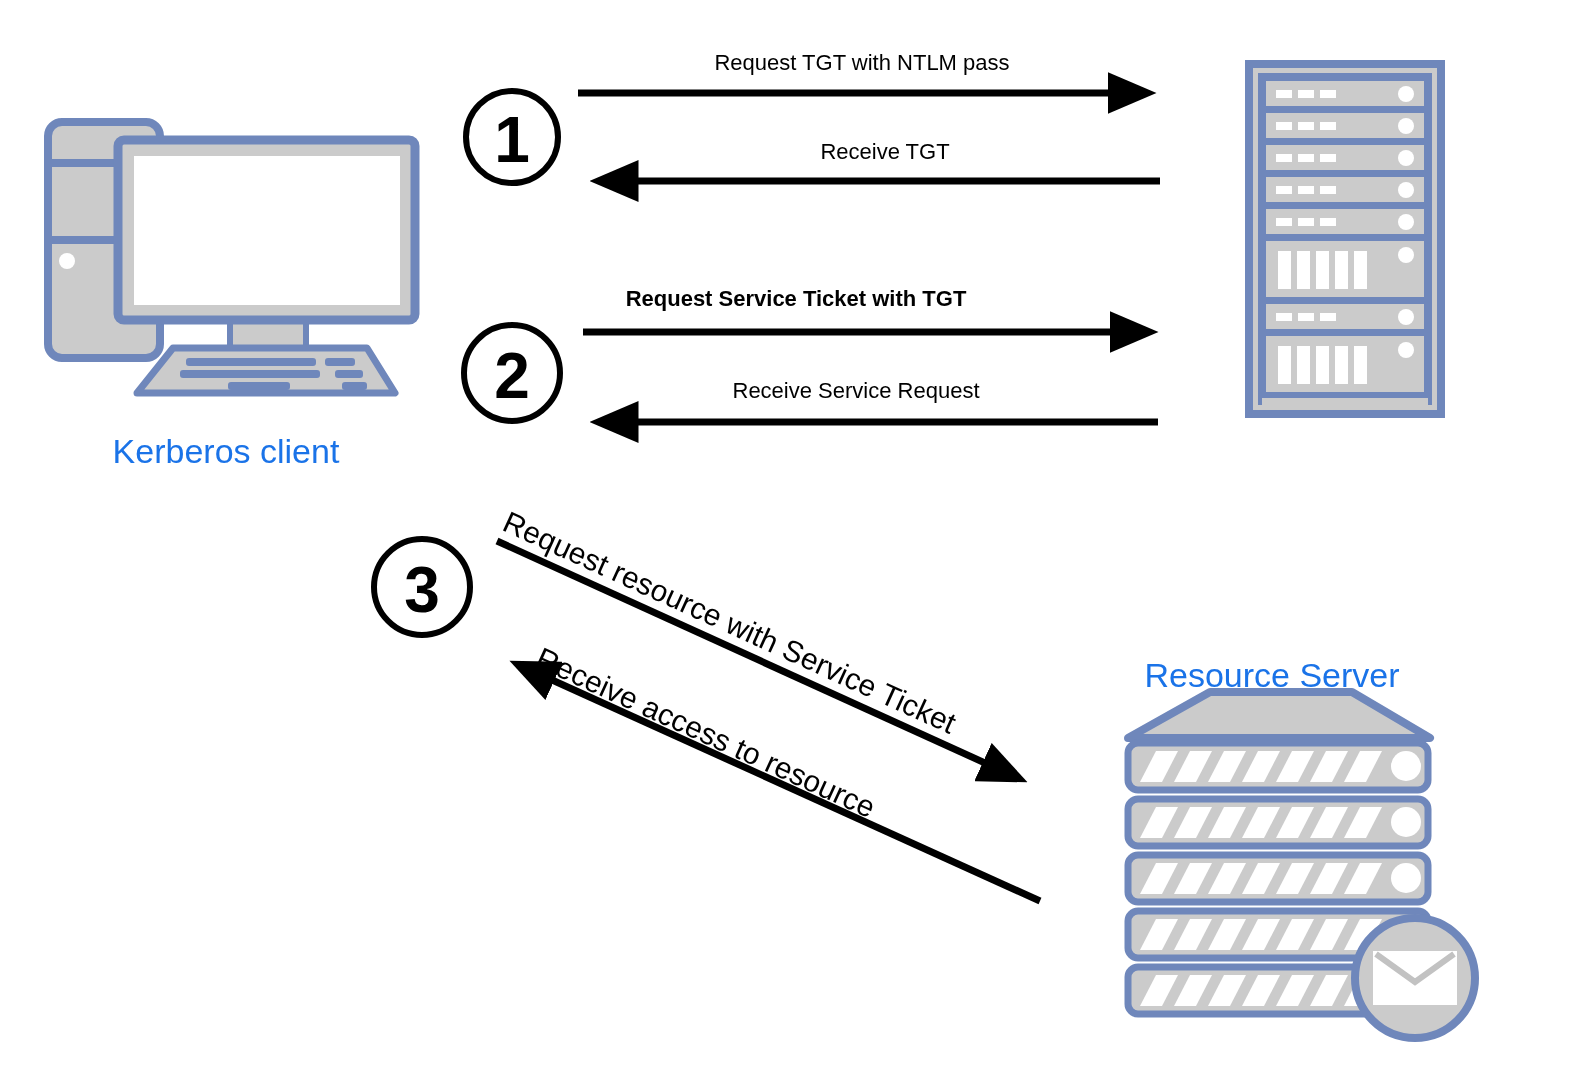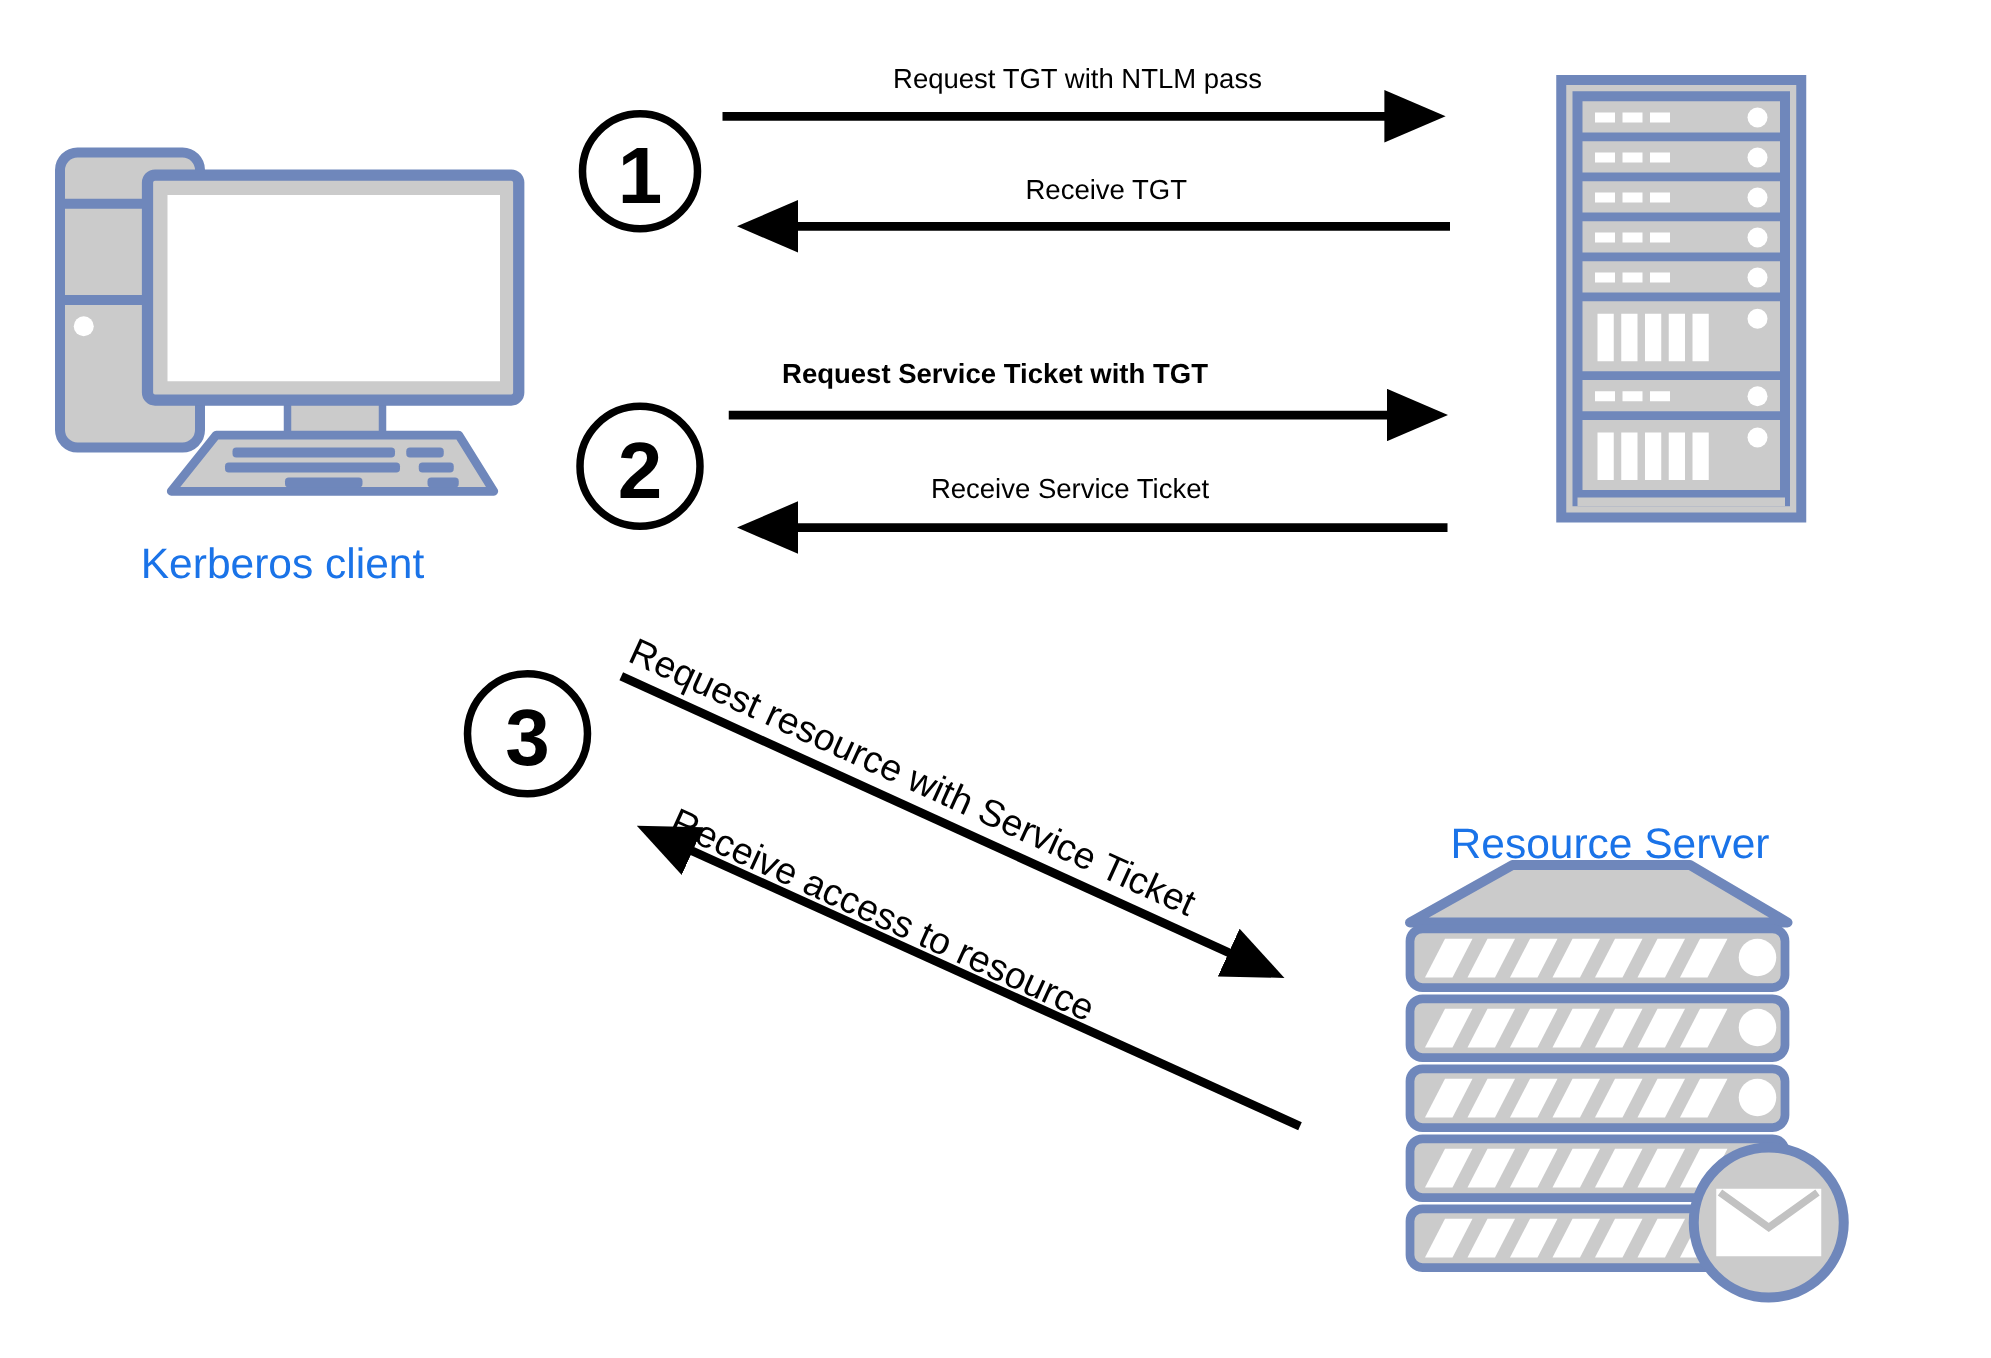--- a/index.html
+++ b/index.html
@@ -139,21 +139,21 @@
       <rect x="90" y="10" width="13" height="38" class="f-white"></rect>
       <rect x="109" y="10" width="13" height="38" class="f-white"></rect>
     <circle cx="161" cy="14" r="8" class="f-white"></circle>
   </g>
   <rect x="17" y="338" width="166" height="7" class="f-gray"></rect>
 </svg>
 <div class="node-lbl two-line" style="left:1326px;top:437px;">
   <br>
 </div>
 
-<div class="node-lbl" style="left:1272px;top:656px;margin-left:16px;">Resource Server</div>
+<div class="node-lbl" style="left:1272px;top:656px;">Resource Server</div>
 <svg class="abs" style="left:1100px;top:685px;" width="390" height="360" viewBox="0 0 390 360">
 
   <polygon points="110,7 252,7 330,53 28,53" class="f-gray s-blue" stroke-width="8" stroke-linejoin="round"></polygon>
 
   <g>
     <g transform="translate(0,58)">
       <rect x="28" y="0" width="300" height="47" rx="10" class="f-gray s-blue" stroke-width="7"></rect>
       <polygon points="56,8 78,8 62,39 40,39" class="f-white"></polygon>
         <polygon points="90,8 112,8 96,39 74,39" class="f-white"></polygon>
         <polygon points="124,8 146,8 130,39 108,39" class="f-white"></polygon>
@@ -237,16 +237,16 @@
   <text x="512" y="376" class="step-num">2</text>
 
   <circle cx="422" cy="587" r="48" class="step-circle"></circle>
   <text x="422" y="590" class="step-num">3</text>
 </svg>
 
 <div class="arrow-lbl" style="left:862px;top:50px;">Request TGT with NTLM pass</div>
 <div class="arrow-lbl" style="left:864px;top:139px;margin-left:21px;">Receive TGT</div>
 
 <div class="arrow-lbl" style="left:796px;top:286px;font-weight:bold;">Request Service Ticket with TGT</div>
-<div class="arrow-lbl" style="left:856px;top:378px;">Receive Service Ticket</div>
+<div class="arrow-lbl" style="left:856px;top:378px;">Receive Service Request</div>
 
 <div class="diag-lbl" style="left:512px;top:505px;">Request resource with Service Ticket</div>
 <div class="diag-lbl" style="left:545px;top:641px;">Receive access to resource</div>
 
 </body></html>

